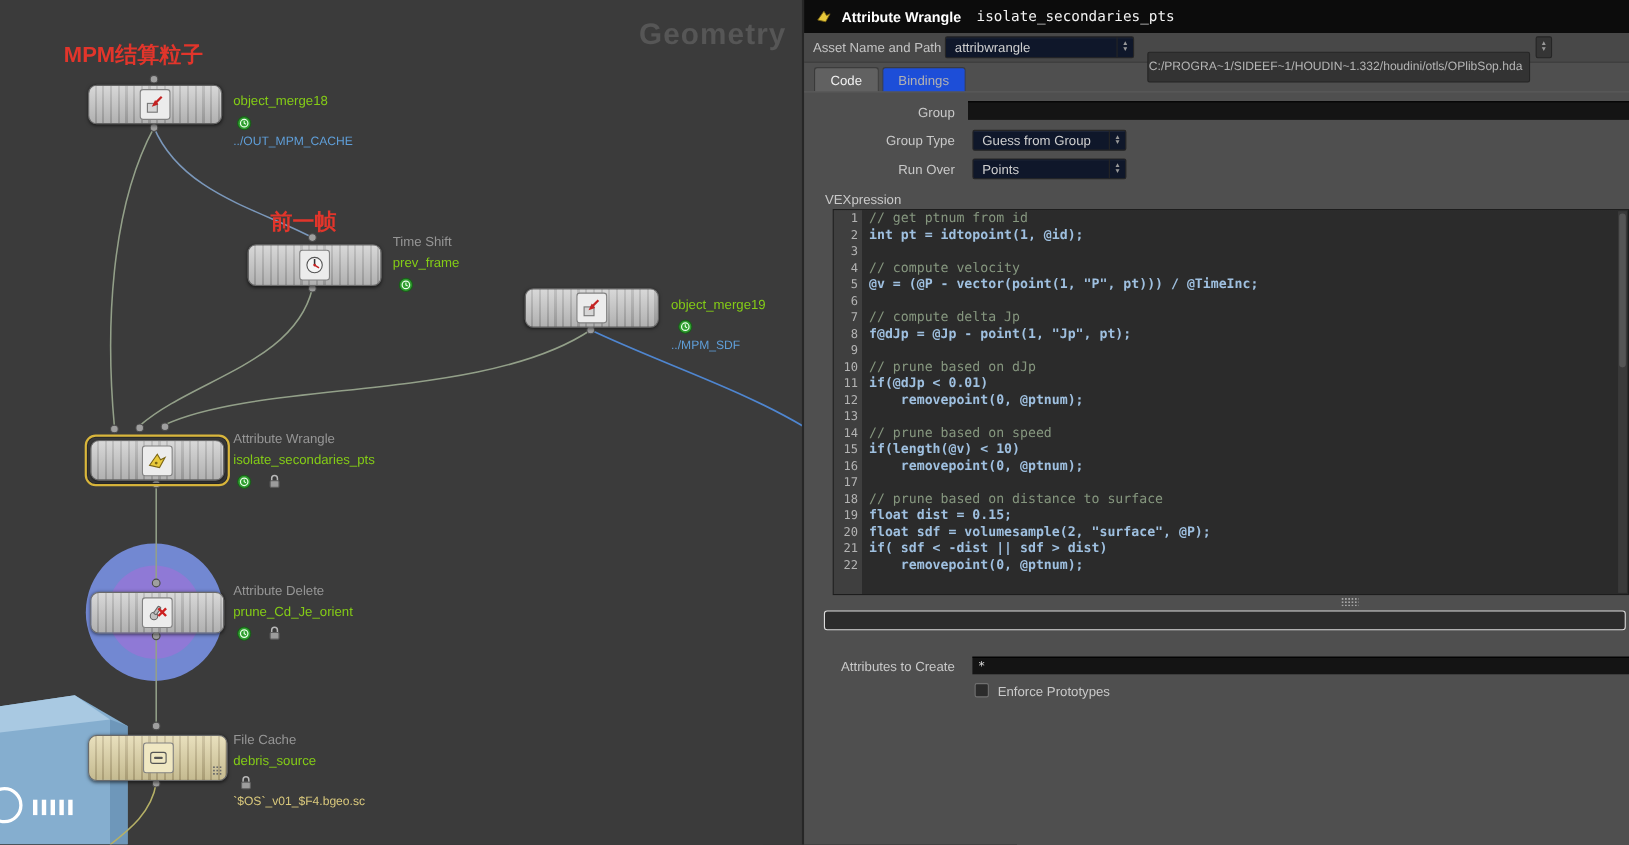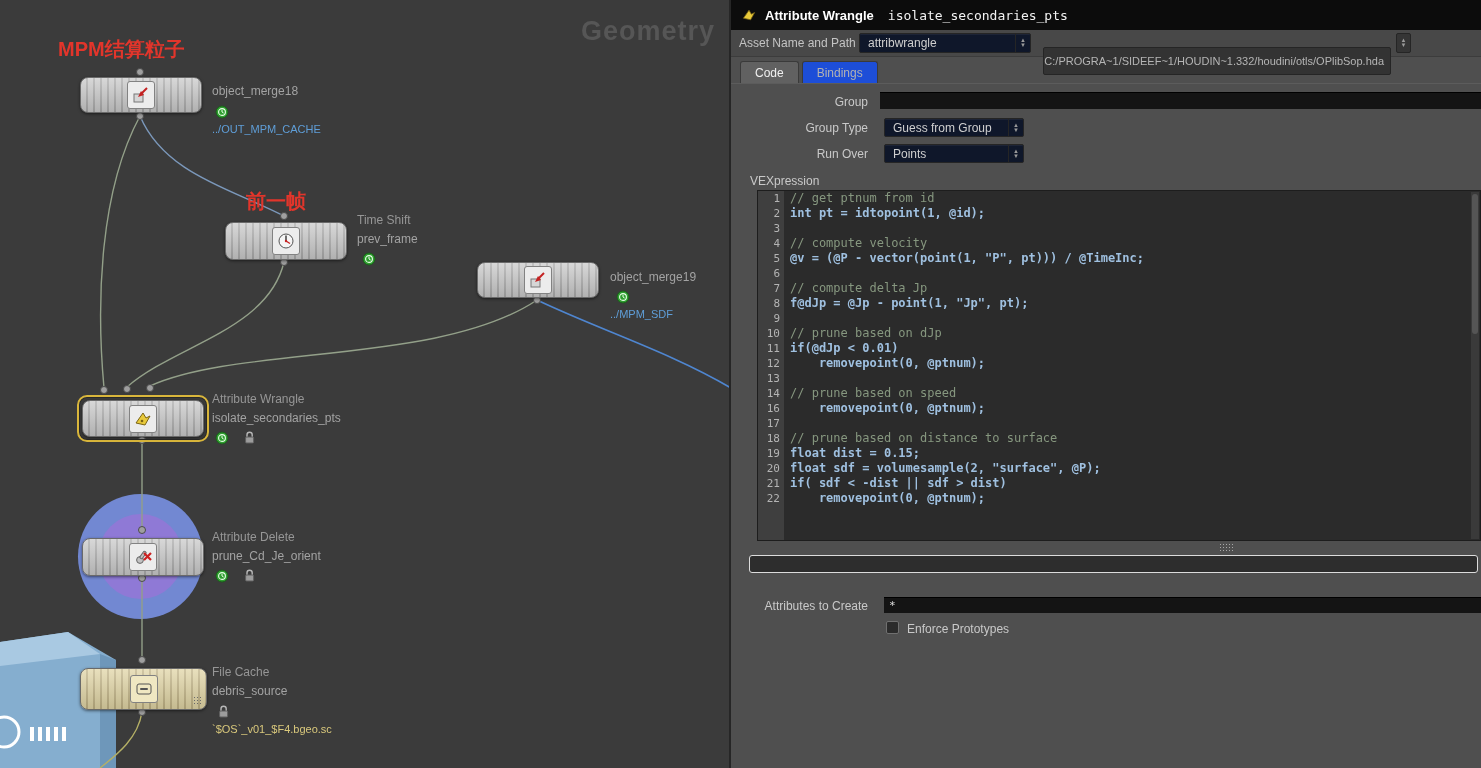--- a/index.html
+++ b/index.html
@@ -16,21 +16,21 @@
         box-shadow:0 1px 3px rgba(0,0,0,.5);}
   .node.cache{width:125px;height:40px;
         background:linear-gradient(rgba(255,255,255,.28),rgba(0,0,0,.12)),
                    repeating-linear-gradient(90deg,#e0d4a4 0 5px,#bfb183 5px 7px);}
   .icon-box{position:absolute;left:50%;top:50%;transform:translate(-50%,-50%);width:26px;height:26px;
         background:#ececec;border:1px solid #828282;border-radius:3px;display:flex;align-items:center;justify-content:center;}
   .node.cache .icon-box{background:#efe7c2;}
   .sel-ring{position:absolute;left:77px;top:395px;width:128px;height:43px;border:2px solid #d9b63b;border-radius:10px;box-shadow:0 0 0 1px #2a2a2a inset;}
   .halo-outer{position:absolute;left:78px;top:494px;width:125px;height:125px;border-radius:50%;background:#7288d2;}
   .halo-inner{position:absolute;left:98px;top:514px;width:85px;height:85px;border-radius:50%;background:#8f79d6;}
-  .nlabel{position:absolute;font-size:12px;color:#a3a3a3;white-space:nowrap;}
+  .nlabel{position:absolute;font-size:12px;color:#84cc16;white-space:nowrap;}
   .ntype{position:absolute;font-size:12px;color:#969696;white-space:nowrap;}
   .ncomment{position:absolute;font-size:11px;color:#5f9ed8;white-space:nowrap;}
   .ncomment.yellow{color:#d9c87c;}
   .badge{position:absolute;}
   .grid-dots{position:absolute;width:9px;height:9px;background-image:radial-gradient(#6a6a6a 1px,transparent 1px);background-size:3px 3px;}
 
   
   .params-pane{position:absolute;left:731px;top:0;width:750px;height:768px;background:#4f4f4f;}
   .divider{position:absolute;left:729px;top:0;width:2px;height:768px;background:#262626;}
   .p-header{position:absolute;left:0;top:0;right:0;height:30px;background:#0c0c0c;display:flex;align-items:center;padding:0 10px;box-sizing:border-box;}
@@ -296,20 +296,21 @@
           <div class="code-line"><span class="ln">5</span><span class="ct code">@v = (@P - vector(point(1, "P", pt))) / @TimeInc;</span></div>
           <div class="code-line"><span class="ln">6</span><span class="ct blank"></span></div>
           <div class="code-line"><span class="ln">7</span><span class="ct comment">// compute delta Jp</span></div>
           <div class="code-line"><span class="ln">8</span><span class="ct code">f@dJp = @Jp - point(1, "Jp", pt);</span></div>
           <div class="code-line"><span class="ln">9</span><span class="ct blank"></span></div>
           <div class="code-line"><span class="ln">10</span><span class="ct comment">// prune based on dJp</span></div>
           <div class="code-line"><span class="ln">11</span><span class="ct code">if(@dJp &lt; 0.01)</span></div>
           <div class="code-line"><span class="ln">12</span><span class="ct code">    removepoint(0, @ptnum);</span></div>
           <div class="code-line"><span class="ln">13</span><span class="ct blank"></span></div>
           <div class="code-line"><span class="ln">14</span><span class="ct comment">// prune based on speed</span></div>
+          <div class="code-line"><span class="ln">15</span><span class="ct code">if(length(@v) &lt; 10)</span></div>
           <div class="code-line"><span class="ln">16</span><span class="ct code">    removepoint(0, @ptnum);</span></div>
           <div class="code-line"><span class="ln">17</span><span class="ct blank"></span></div>
           <div class="code-line"><span class="ln">18</span><span class="ct comment">// prune based on distance to surface</span></div>
           <div class="code-line"><span class="ln">19</span><span class="ct code">float dist = 0.15;</span></div>
           <div class="code-line"><span class="ln">20</span><span class="ct code">float sdf = volumesample(2, "surface", @P);</span></div>
           <div class="code-line"><span class="ln">21</span><span class="ct code">if( sdf &lt; -dist || sdf &gt; dist)</span></div>
           <div class="code-line"><span class="ln">22</span><span class="ct code">    removepoint(0, @ptnum);</span></div>
         </div>
       <div class="escroll">
           <div class="thumb"></div>

